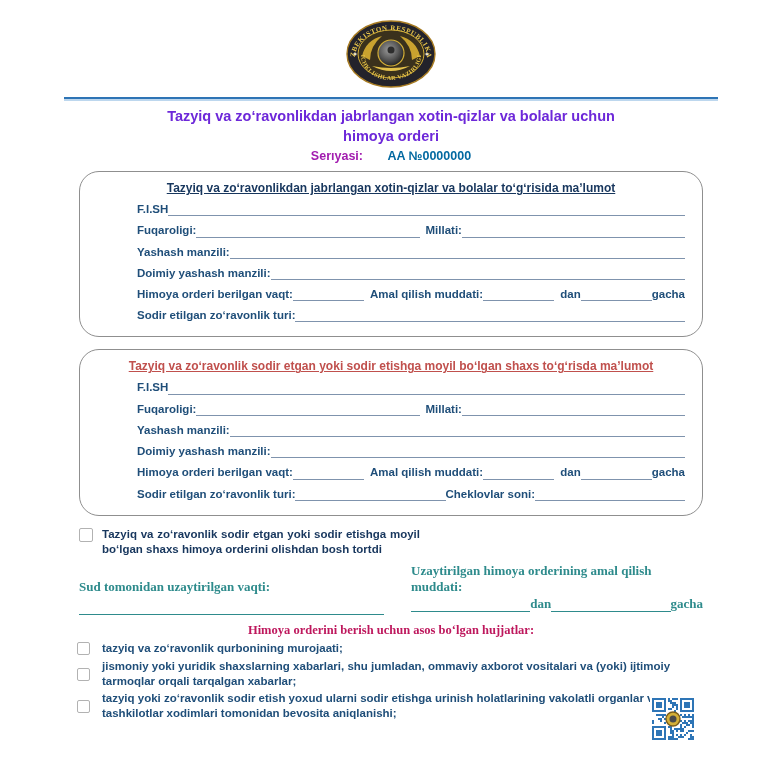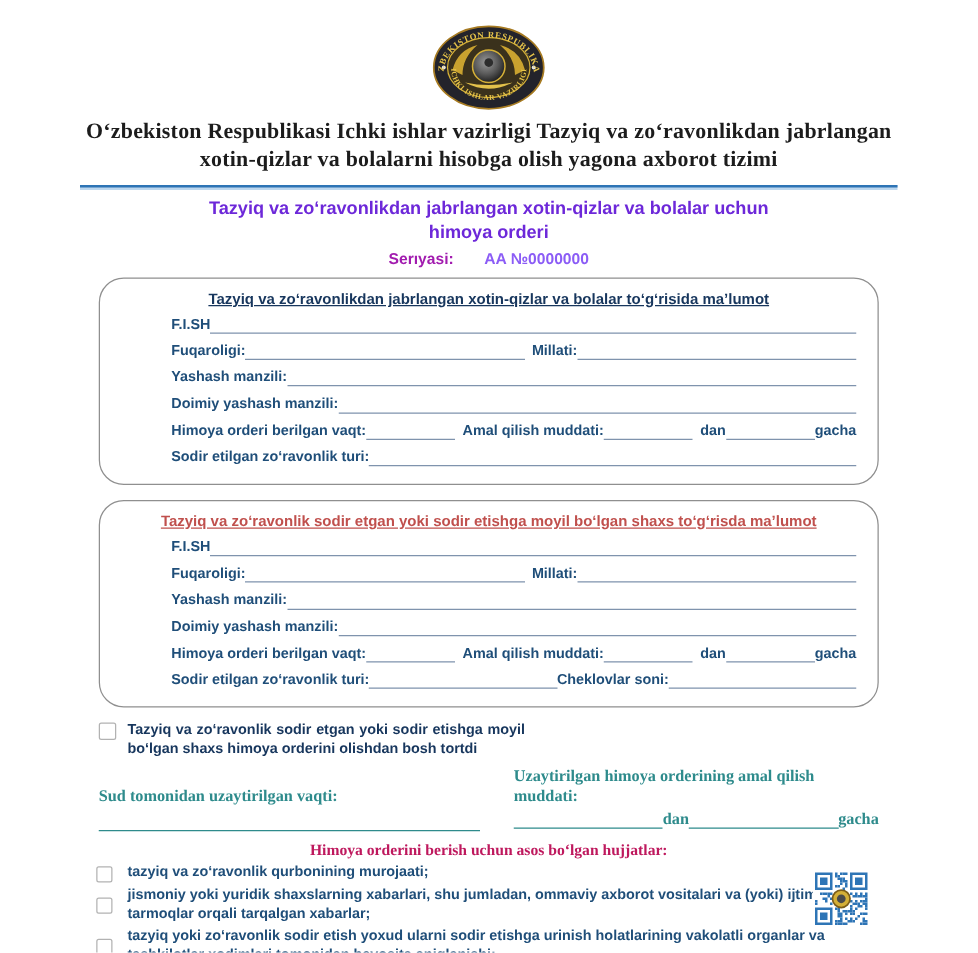--- a/index.html
+++ b/index.html
@@ -19,21 +19,21 @@
   }
   .divider {
     width:654px; margin:9px auto 0; height:4px;
     border-top:2px solid #2E74B5; background:#BDD7EE;
   }
 
   
   .main-title { margin-top:6px; text-align:center; font-weight:bold; font-size:14.5px; color:#6d28d9; line-height:1.35; }
   .series { text-align:center; font-size:12.5px; font-weight:bold; margin-top:3px; }
   .series .s-lbl { color:#a21caf; }
-  .series .s-val { color:#8b5cf6; margin-left:21px; }
+  .series .s-val { color:#0369a1; margin-left:21px; }
 
   
   .fbox {
     width:624px; margin:8px auto 0; border:1.6px solid #8f8f8f;
     border-radius:20px; padding:9px 17px 14px;
     background:#fff;
   }
   .fbox + .fbox { margin-top:12px; }
   .fbox-title { text-align:center; font-size:12px; font-weight:bold; text-decoration:underline; }
   .fbox-title.navy { color:#17365D; }
@@ -118,21 +118,20 @@
       <circle cx="81" cy="34" r="1.6" fill="#e8e8e8"></circle>
       <text font-family="Liberation Serif, serif" font-size="7" font-weight="bold" fill="#e8c54a" letter-spacing="0.6">
         <textPath href="#arcTop" startOffset="50%" text-anchor="middle">OʻZBEKISTON RESPUBLIKASI</textPath>
       </text>
       <text font-family="Liberation Serif, serif" font-size="6" font-weight="bold" fill="#e8c54a" letter-spacing="0.5">
         <textPath href="#arcBot" startOffset="50%" text-anchor="middle">ICHKI ISHLAR VAZIRLIGI</textPath>
       </text>
     </svg>
   </div>
 
-  <div class="org-title">Oʻzbekiston Respublikasi Ichki ishlar vazirligi Tazyiq va zoʻravonlikdan jabrlangan xotin-qizlar va bolalarni hisobga olish yagona axborot tizimi</div>
 
   <div class="divider"></div>
 
   <div class="main-title">
     <div>Tazyiq va zoʻravonlikdan jabrlangan xotin-qizlar va bolalar uchun</div>
     <div>himoya orderi</div>
   </div>
   <div class="series">
     <span class="s-lbl">Serıyasi:</span>
     <span class="s-val">AA №0000000</span>

